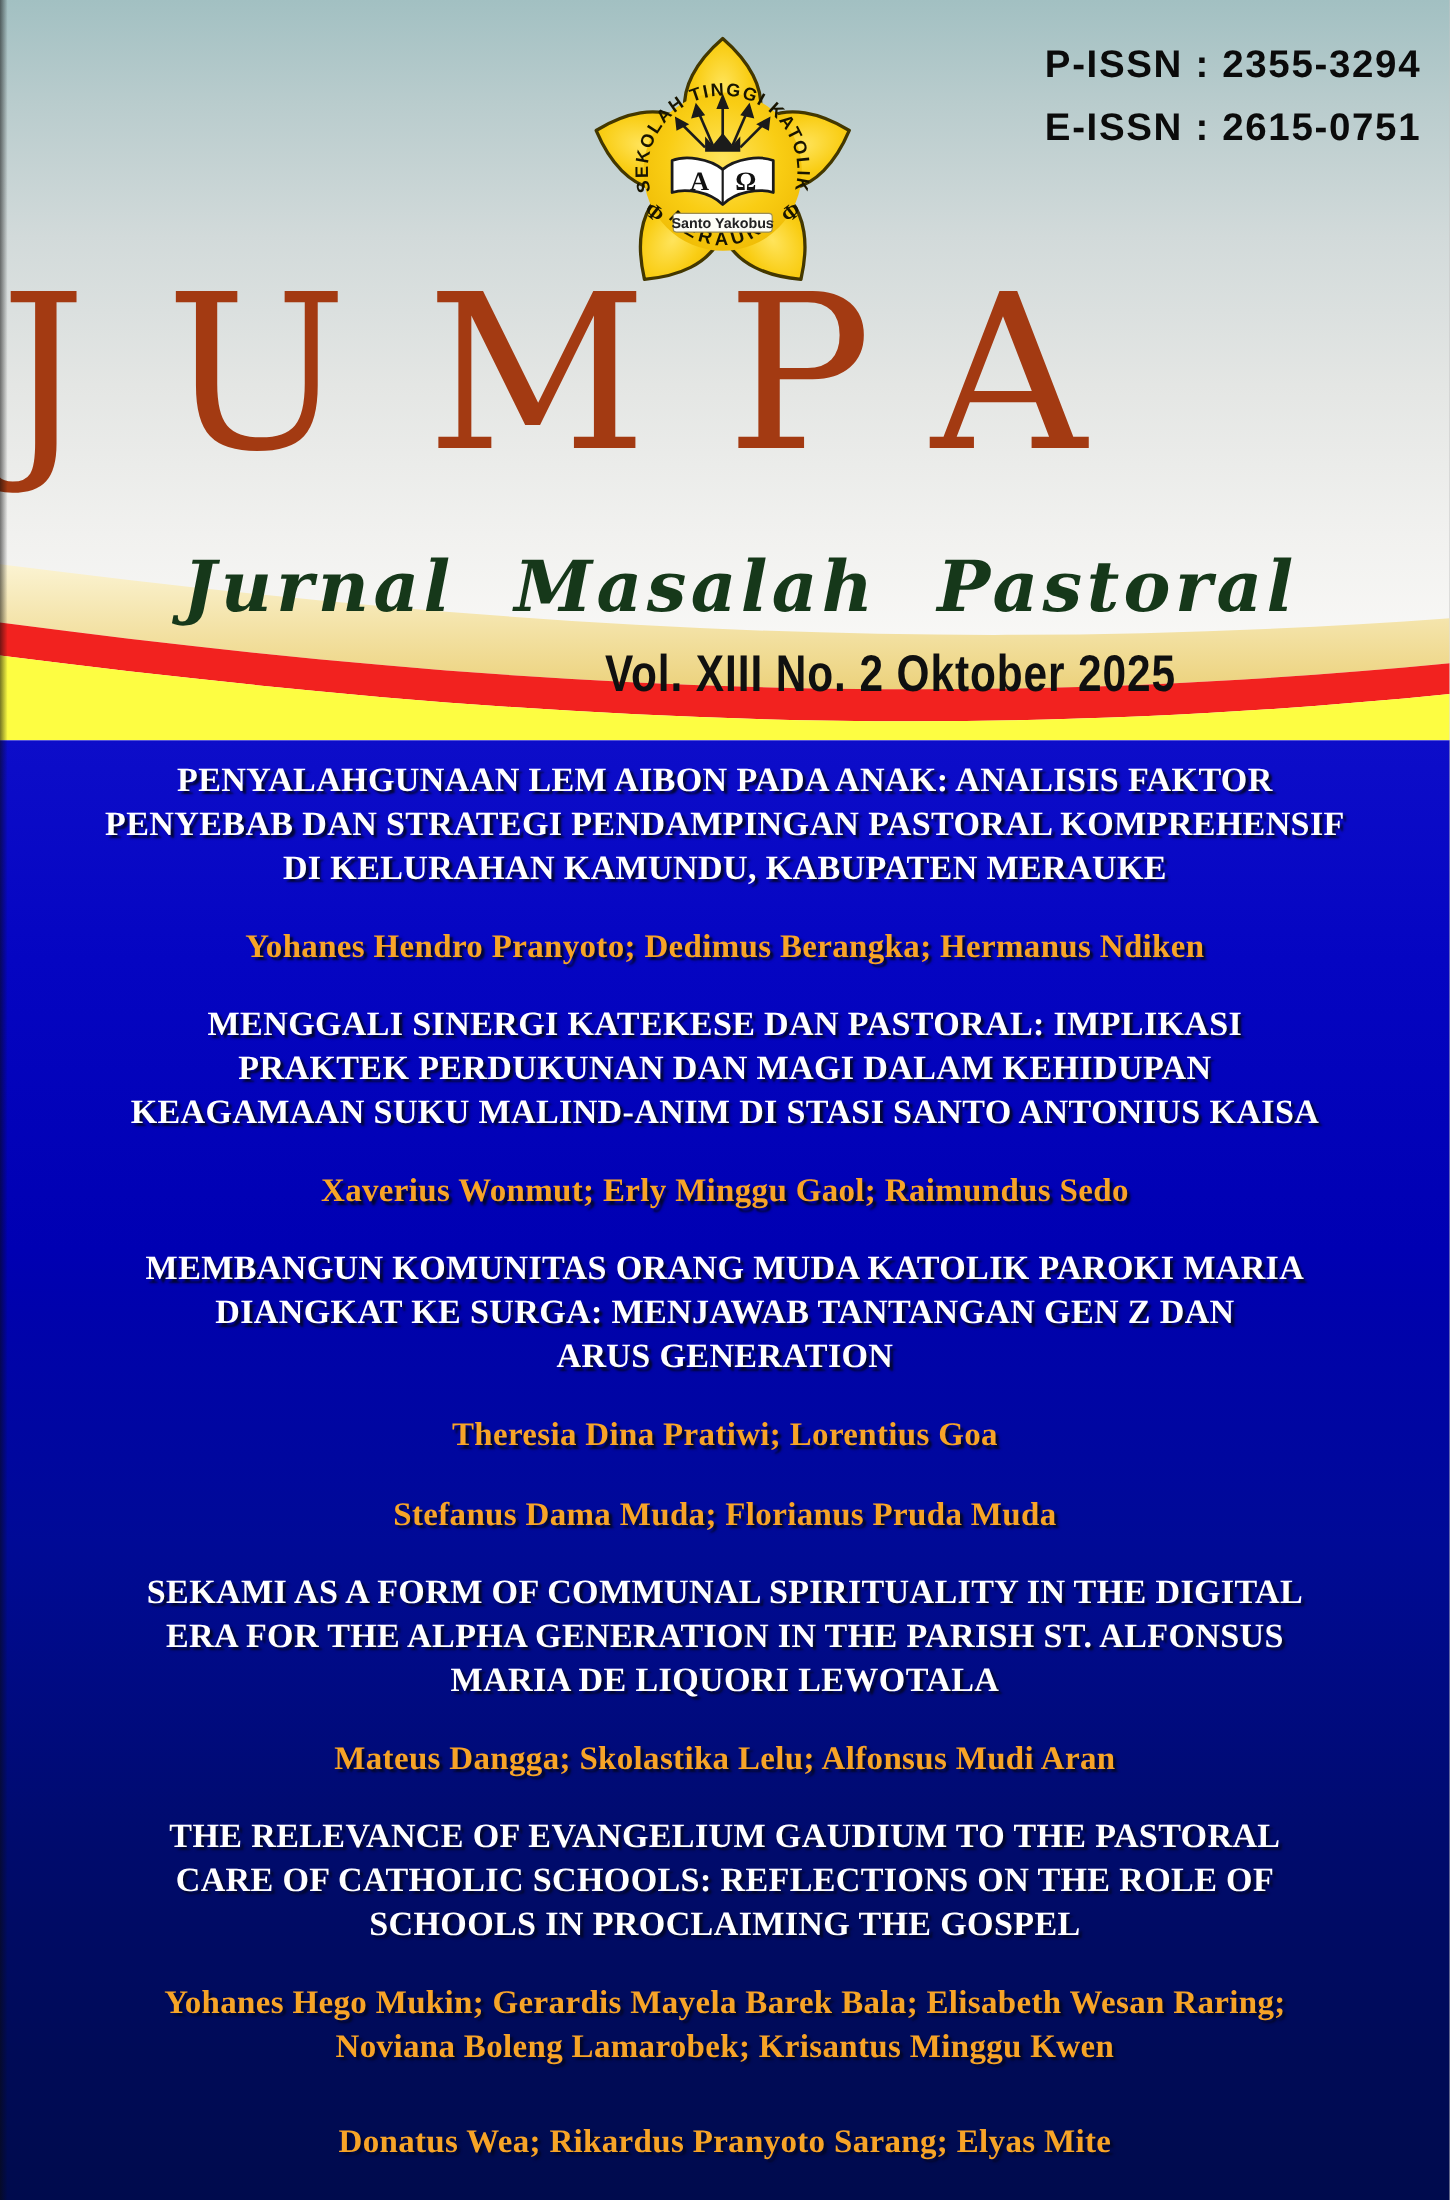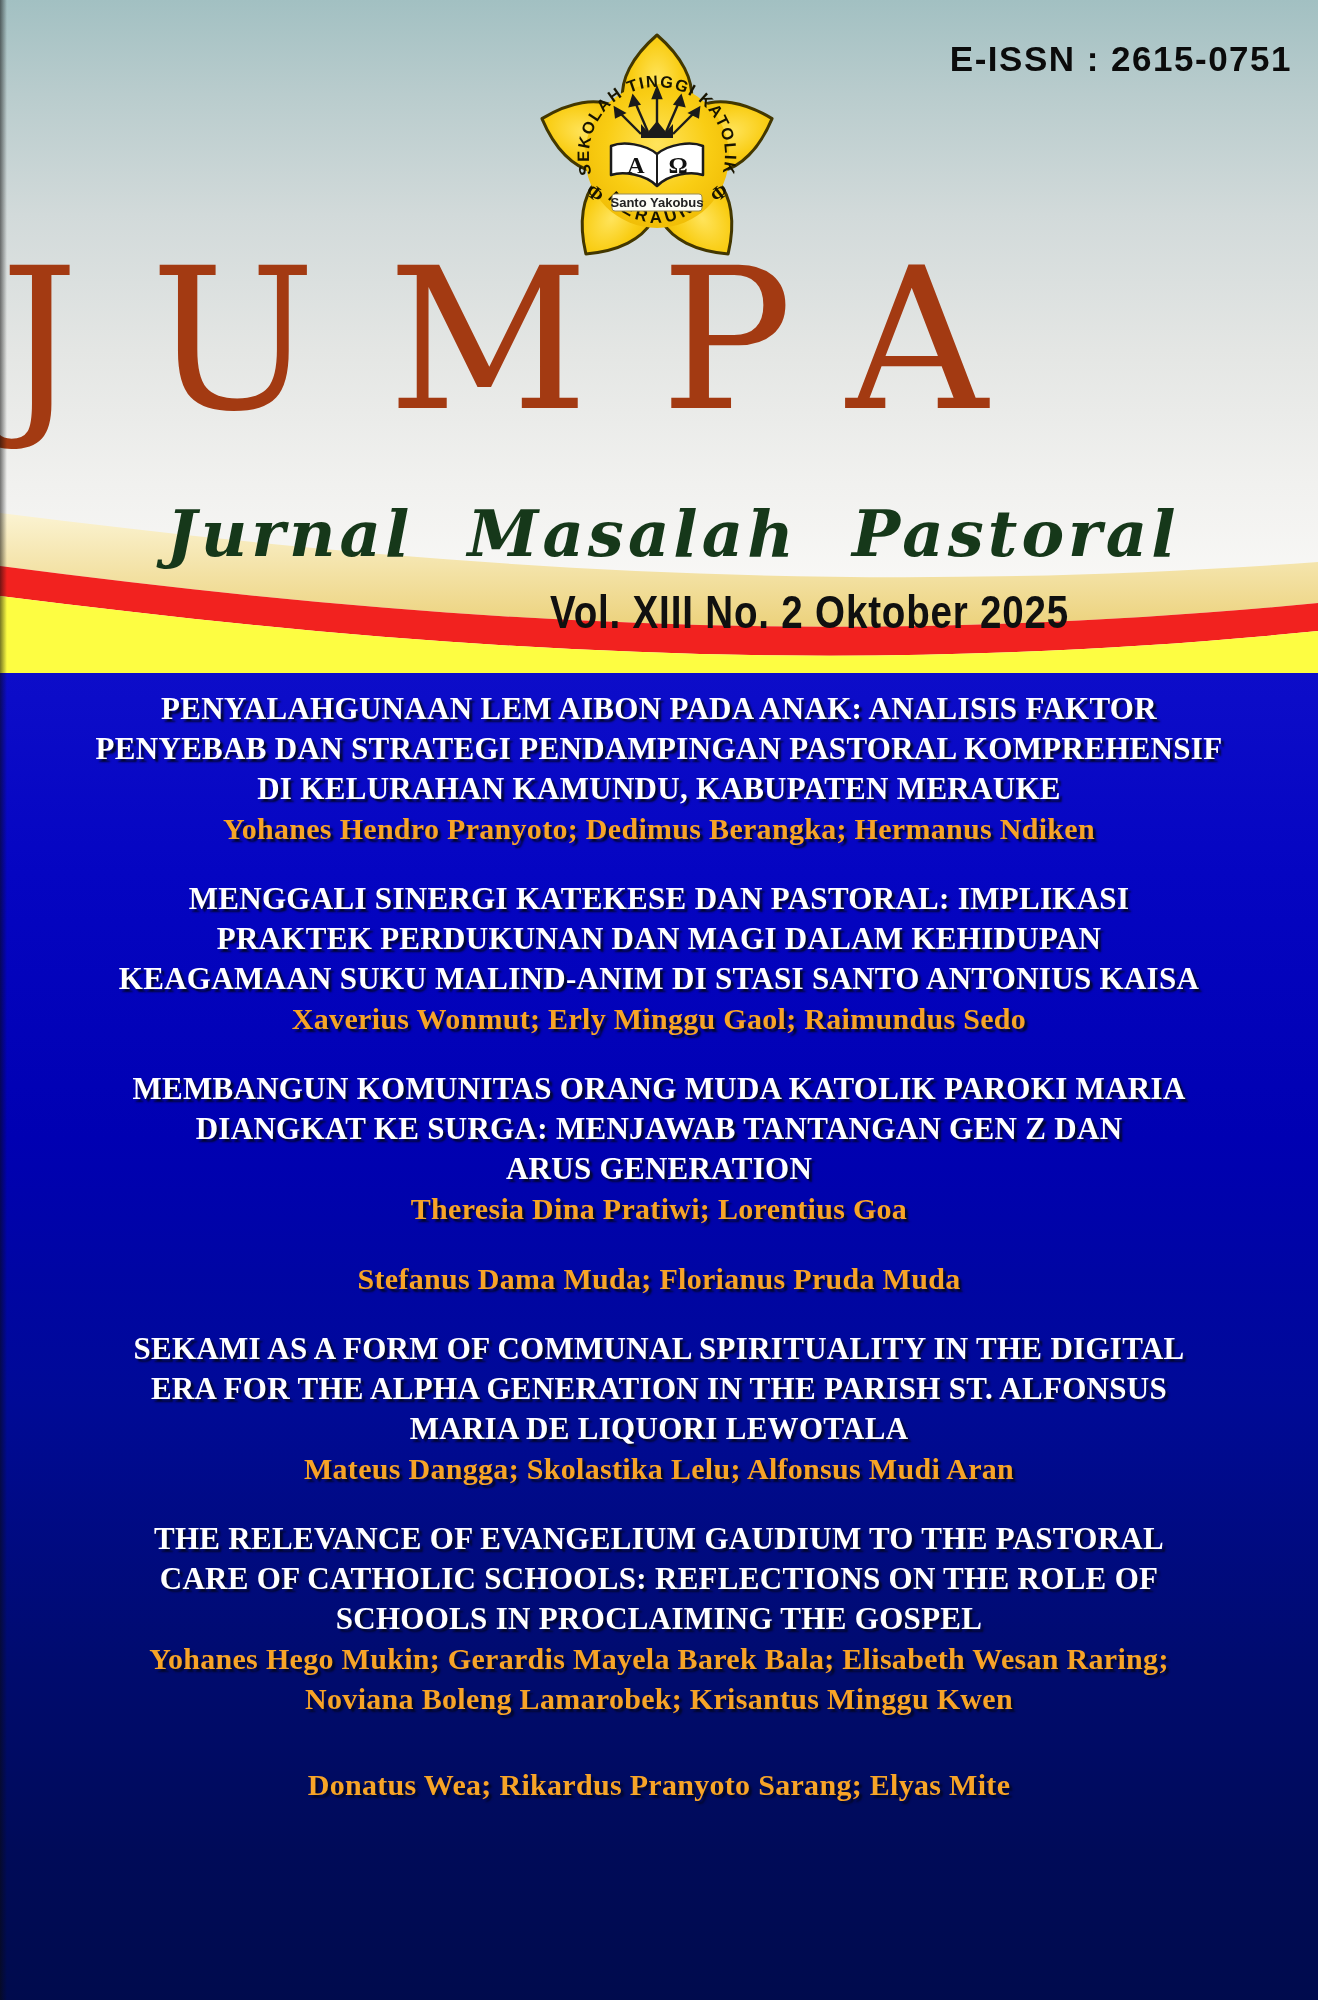--- a/index.html
+++ b/index.html
@@ -29,30 +29,31 @@
   .content{position:absolute;top:673px;left:0;width:1318px;height:1327px;box-sizing:border-box;
            padding:16px 20px 0 20px;text-align:center;
            background:linear-gradient(180deg,#0d0dc9 0%,#0505c2 15%,#0000b2 35%,#000a96 55%,#000b6e 75%,#000b57 90%,#000b4d 100%);}
   .article{margin-bottom:30px;}
   .article.gap-lg{margin-top:46px;}
   .article-title{white-space:pre-line;color:#ffffff;
                  font:700 31px/40px "Liberation Serif",serif;letter-spacing:.3px;
                  text-shadow:3px 3px 2px rgba(2,6,40,.92);}
   .article-authors{white-space:pre-line;color:#f7a427;
                    font:700 30px/40px "Liberation Serif",serif;letter-spacing:.3px;
-                   text-shadow:3px 3px 2px rgba(2,6,40,.95);}
+                   text-shadow:3px 3px 2px rgba(2,6,40,.95);margin-top:32px;}
 </style>
 </head>
 <body>
 
 <div class="cover">
 
   <div class="header">
 
     <div class="issn">
+      <div>P-ISSN : 2355-3294</div>
       <div>E-ISSN : 2615-0751</div>
     </div>
 
     <svg class="logo" width="262" height="258" viewBox="-131 -126 262 258" xmlns="http://www.w3.org/2000/svg">
       <defs>
         <radialGradient id="gold" cx="50%" cy="42%" r="65%">
           <stop offset="0%" stop-color="#ffe45c"></stop>
           <stop offset="55%" stop-color="#f9cd14"></stop>
           <stop offset="100%" stop-color="#eeb902"></stop>
         </radialGradient>

